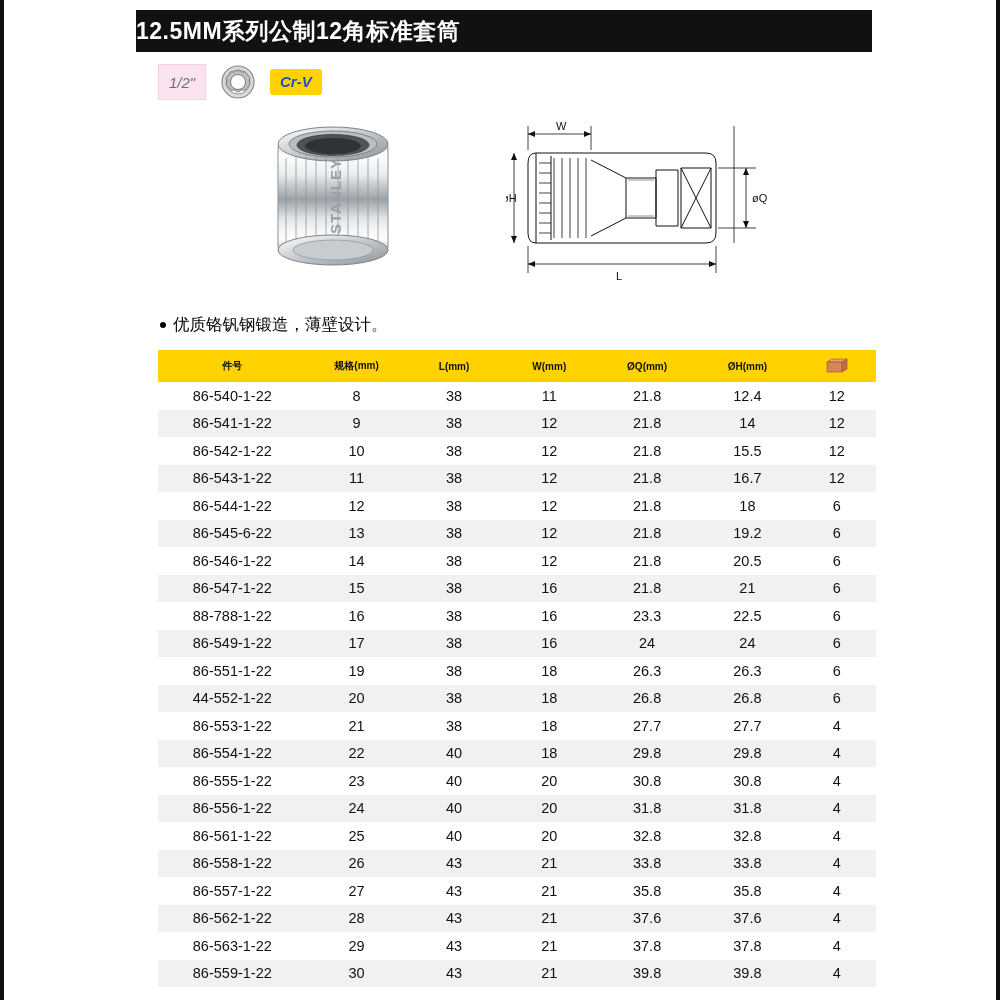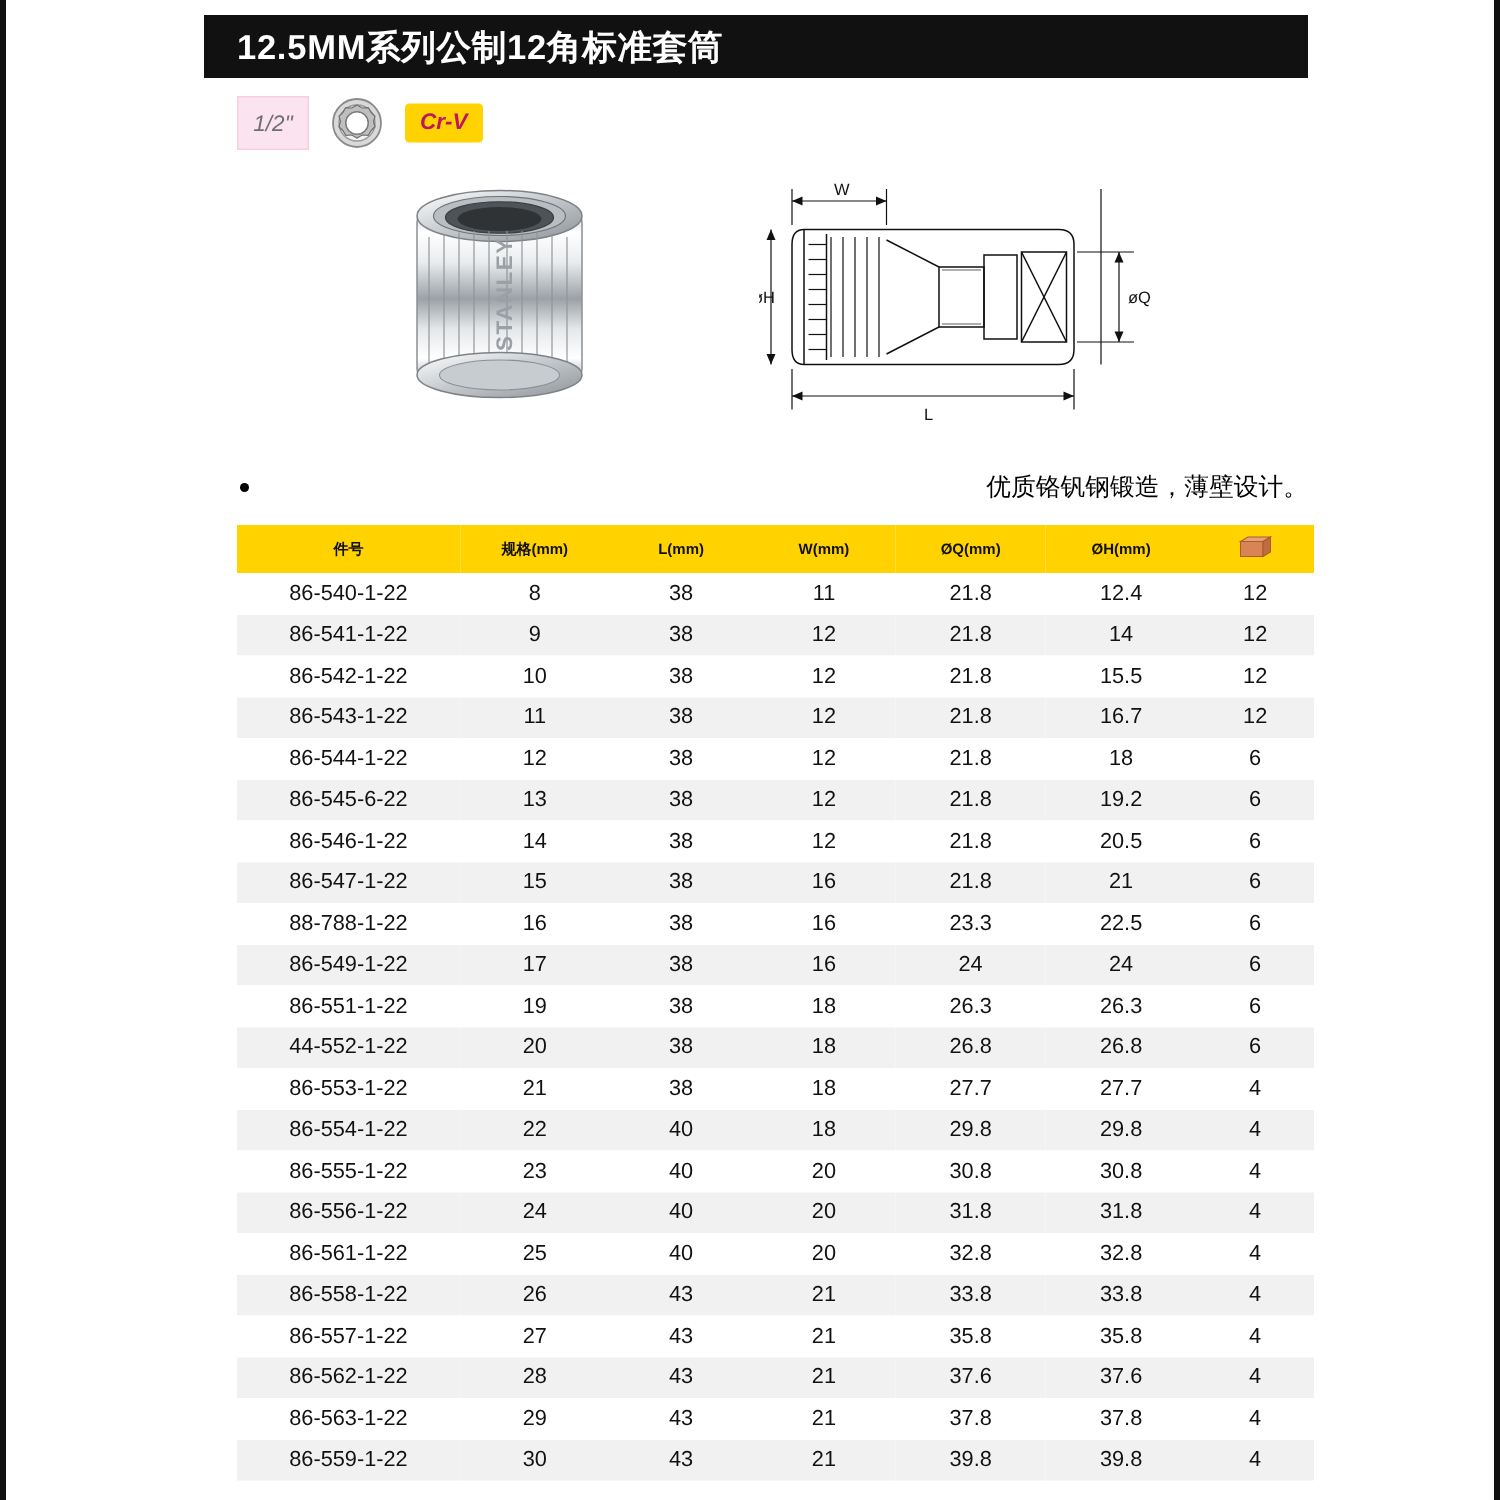--- a/index.html
+++ b/index.html
@@ -28,21 +28,20 @@
   .header-bar {
     position: absolute;
     left: 132px;
     top: 10px;
     width: 736px;
     height: 42px;
     background: #111111;
     color: #ffffff;
     display: flex;
     align-items: center;
-    padding-left: 22px;
     box-sizing: border-box;
     font-size: 23px;
     font-weight: bold;
     letter-spacing: 0.5px;
   }
   .content {
     position: absolute;
     left: 132px;
     top: 60px;
     width: 736px;
@@ -74,21 +73,21 @@
     position: relative;
   }
   .badge-12pt svg { display: block; }
   .badge-crv {
     background: #ffd200;
     border-radius: 3px;
     padding: 4px 10px 5px 10px;
     font-size: 15px;
     font-weight: bold;
     font-style: italic;
-    color: #be185d;
+    color: #1d4ed8;
   }
   
   .visual {
     position: relative;
     height: 190px;
     margin-top: 4px;
   }
   .socket-photo {
     position: absolute;
     left: 110px;
@@ -102,21 +101,20 @@
     top: 0px;
     width: 340px;
     height: 180px;
   }
   .bullet {
     margin: 16px 0 0 24px;
     font-size: 16.5px;
     display: flex;
     align-items: center;
     gap: 7px;
-    justify-content: space-between;
   }
   .bullet .dot {
     width: 6px; height: 6px; border-radius: 50%;
     background: #000; display: inline-block;
   }
   
   table.spec {
     margin-top: 14px;
     border-collapse: collapse;
     width: 718px;

